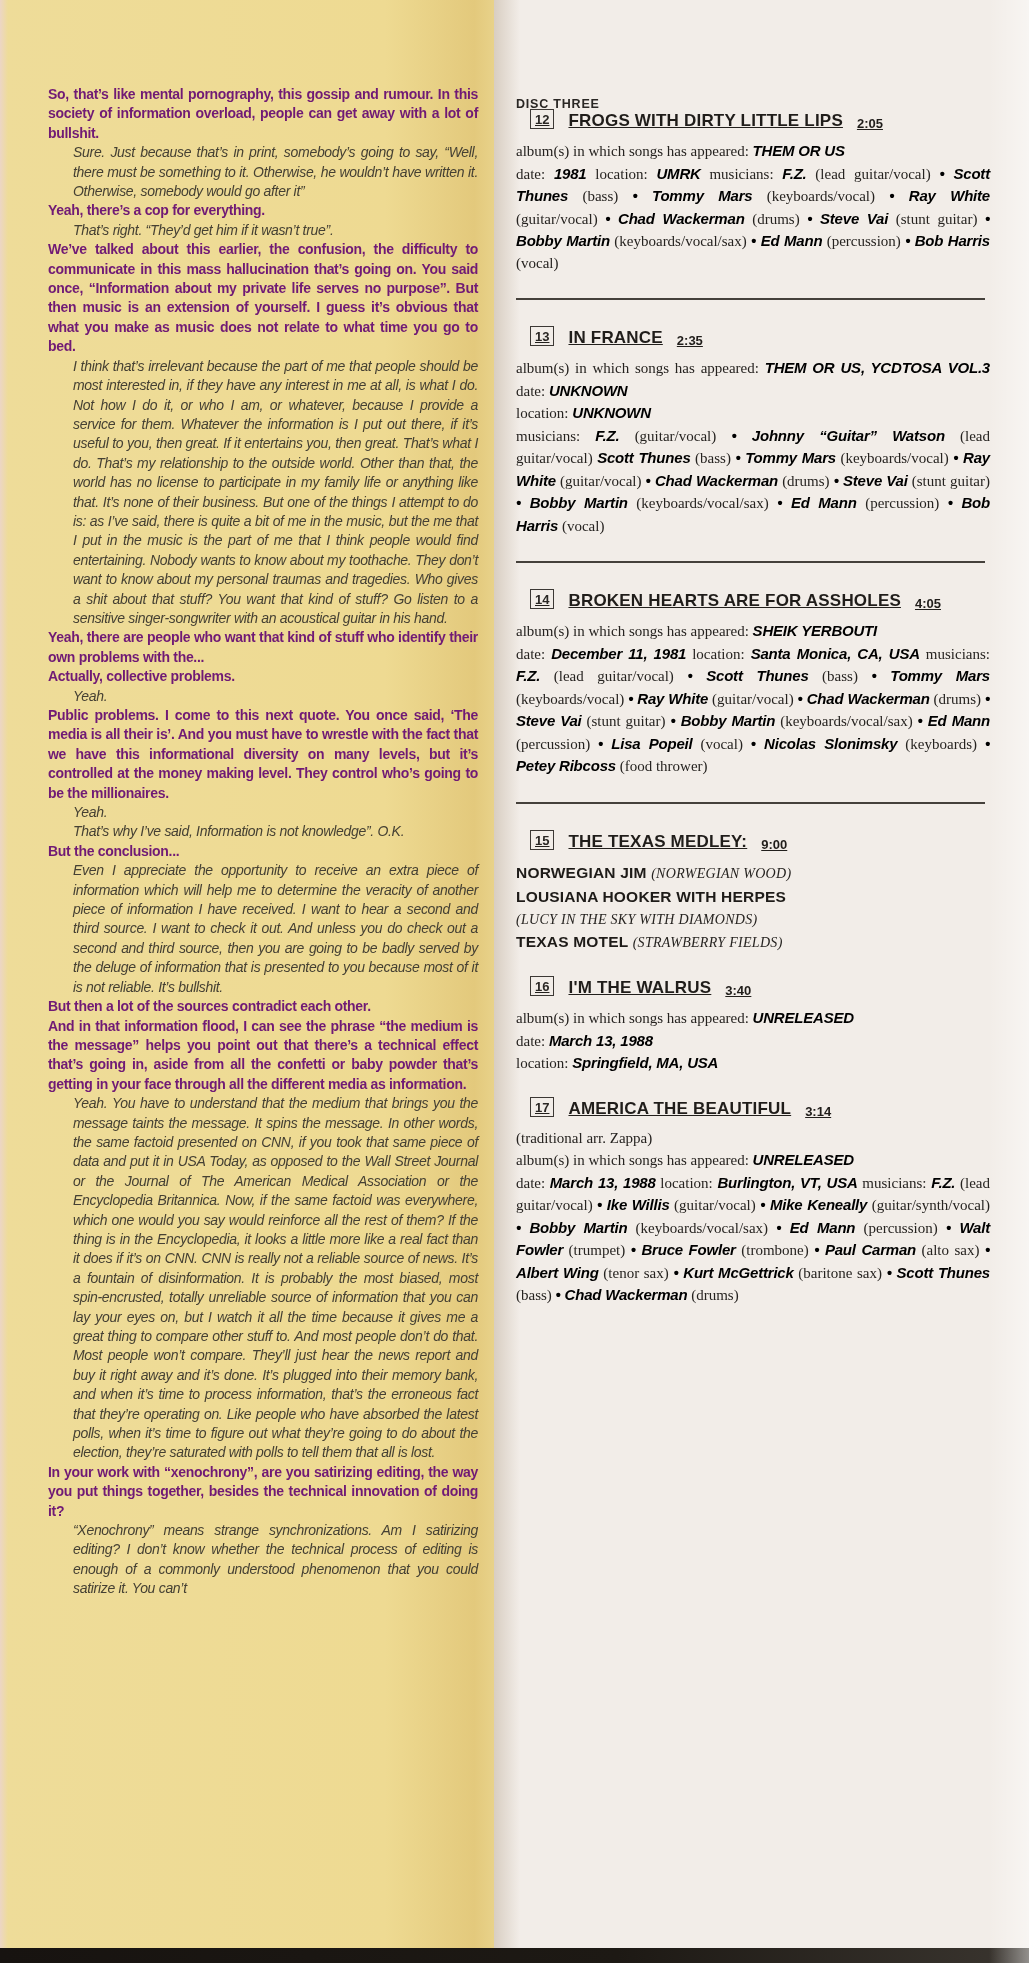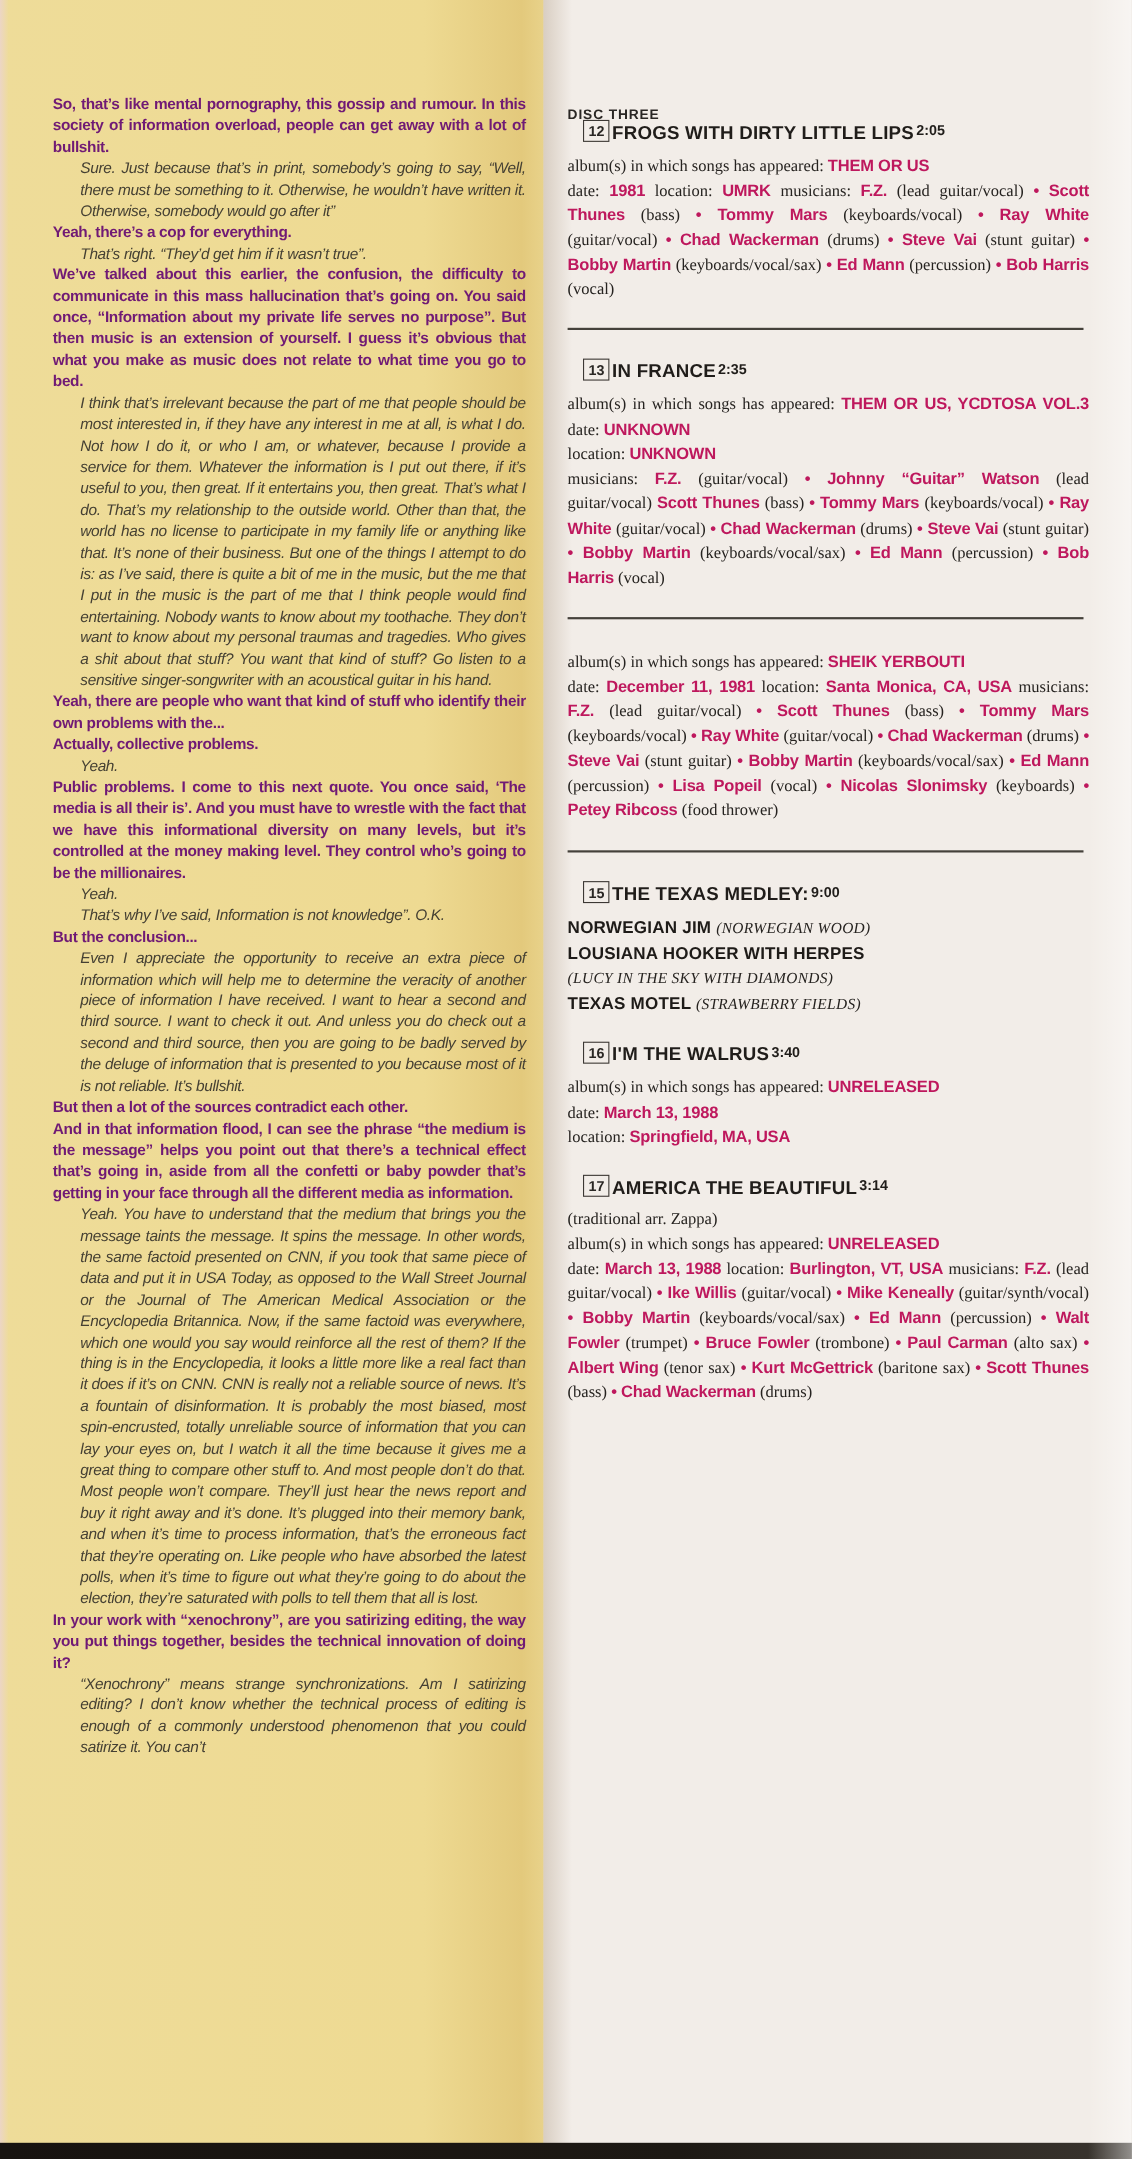--- a/index.html
+++ b/index.html
@@ -43,37 +43,37 @@
   
   .tracklist{
     position:absolute;left:516px;top:97px;width:474px;
     color:#221f1c;
   }
   .disc-header{
     font-weight:700;font-size:12.5px;letter-spacing:.8px;color:#2a2724;
   }
   .track{margin-bottom:24px;}
   .t-head{
-    display:flex;align-items:flex-start;gap:2px;
-    padding-left:14px;margin-bottom:9px;white-space:nowrap;
+    display:flex;align-items:flex-end;gap:14px;
+    padding-left:14px;margin-bottom:9px;white-space:nowrap;text-decoration:underline;
   }
   .t-num{
     display:inline-block;border:1.6px solid #3c3834;
     font-weight:700;font-size:13px;line-height:1;
     padding:3px 4px 2px;color:#2a2724;
     position:relative;top:-2px;
   }
   .t-title{font-weight:700;font-size:17px;letter-spacing:.2px;color:#201d1a;}
   .t-dur{font-weight:700;font-size:13px;color:#201d1a;}
   .t-body{
     font-size:15px;line-height:21.5px;text-align:justify;
     font-family:"Liberation Serif",serif;color:#262320;
   }
   .sg-serif{font-family:"Liberation Serif",serif;}
-  .sg-bold{font-family:"Liberation Sans",sans-serif;font-weight:700;letter-spacing:-0.2px;color:#be185d;}
+  .sg-bold{font-family:"Liberation Sans",sans-serif;font-weight:700;letter-spacing:-0.2px;color:#000000;font-style:italic;}
   .sg-caps{font-family:"Liberation Sans",sans-serif;font-weight:700;font-size:15.5px;letter-spacing:.2px;color:#1e1b18;line-height:24px;}
   .sg-ital{font-family:"Liberation Serif",serif;font-style:italic;font-size:14px;letter-spacing:.3px;}
   .divider{
     border:0;border-top:2px solid #45413b;
     margin:24px 0 28px;width:99%;
   }
 </style>
 </head>
 <body>
 
@@ -120,20 +120,25 @@
         <div class="track">
           <div class="t-head">
             <span class="t-num">13</span>
             <span class="t-title">IN FRANCE</span>
             <span class="t-dur">2:35</span>
           </div>
           <div class="t-body"><span class="sg-serif">album(s) in which songs has appeared: </span><span class="sg-bold">THEM OR US, YCDTOSA VOL.3</span><span class="sg-serif"> date: </span><span class="sg-bold">UNKNOWN</span><br><span class="sg-serif">location: </span><span class="sg-bold">UNKNOWN</span><br><span class="sg-serif">musicians: </span><span class="sg-bold">F.Z.</span><span class="sg-serif"> (guitar/vocal) </span><span class="sg-bold">• Johnny “Guitar” Watson</span><span class="sg-serif"> (lead guitar/vocal) </span><span class="sg-bold">Scott Thunes</span><span class="sg-serif"> (bass) </span><span class="sg-bold">• Tommy Mars</span><span class="sg-serif"> (keyboards/vocal) </span><span class="sg-bold">• Ray White</span><span class="sg-serif"> (guitar/vocal) </span><span class="sg-bold">• Chad Wackerman</span><span class="sg-serif"> (drums) </span><span class="sg-bold">• Steve Vai</span><span class="sg-serif"> (stunt guitar) </span><span class="sg-bold">• Bobby Martin</span><span class="sg-serif"> (keyboards/vocal/sax) </span><span class="sg-bold">• Ed Mann</span><span class="sg-serif"> (percussion) </span><span class="sg-bold">• Bob Harris</span><span class="sg-serif"> (vocal)</span></div>
         </div>
         <div class="divider"></div>
         <div class="track">
+          <div class="t-head">
+            <span class="t-num">14</span>
+            <span class="t-title">BROKEN HEARTS ARE FOR ASSHOLES</span>
+            <span class="t-dur">4:05</span>
+          </div>
           <div class="t-body"><span class="sg-serif">album(s) in which songs has appeared: </span><span class="sg-bold">SHEIK YERBOUTI</span><br><span class="sg-serif">date: </span><span class="sg-bold">December 11, 1981</span><span class="sg-serif"> location: </span><span class="sg-bold">Santa Monica, CA, USA</span><span class="sg-serif"> musicians: </span><span class="sg-bold">F.Z.</span><span class="sg-serif"> (lead guitar/vocal) </span><span class="sg-bold">• Scott Thunes</span><span class="sg-serif"> (bass) </span><span class="sg-bold">• Tommy Mars</span><span class="sg-serif"> (keyboards/vocal) </span><span class="sg-bold">• Ray White</span><span class="sg-serif"> (guitar/vocal) </span><span class="sg-bold">• Chad Wackerman</span><span class="sg-serif"> (drums) </span><span class="sg-bold">• Steve Vai</span><span class="sg-serif"> (stunt guitar) </span><span class="sg-bold">• Bobby Martin</span><span class="sg-serif"> (keyboards/vocal/sax) </span><span class="sg-bold">• Ed Mann</span><span class="sg-serif"> (percussion) </span><span class="sg-bold">• Lisa Popeil</span><span class="sg-serif"> (vocal) </span><span class="sg-bold">• Nicolas Slonimsky</span><span class="sg-serif"> (keyboards) </span><span class="sg-bold">• Petey Ribcoss</span><span class="sg-serif"> (food thrower)</span></div>
         </div>
         <div class="divider"></div>
         <div class="track">
           <div class="t-head">
             <span class="t-num">15</span>
             <span class="t-title">THE TEXAS MEDLEY:</span>
             <span class="t-dur">9:00</span>
           </div>
           <div class="t-body"><span class="sg-caps">NORWEGIAN JIM </span><span class="sg-ital">(NORWEGIAN WOOD)</span><br><span class="sg-caps">LOUSIANA HOOKER WITH HERPES</span><br><span class="sg-ital">(LUCY IN THE SKY WITH DIAMONDS)</span><br><span class="sg-caps">TEXAS MOTEL </span><span class="sg-ital">(STRAWBERRY FIELDS)</span></div>

